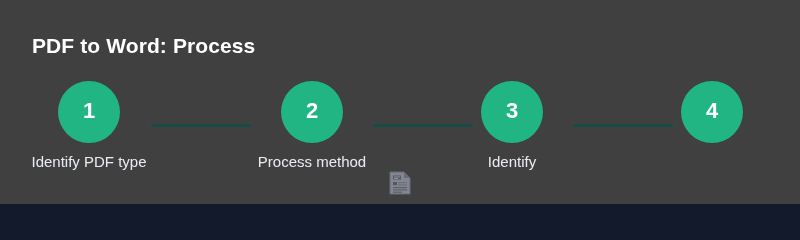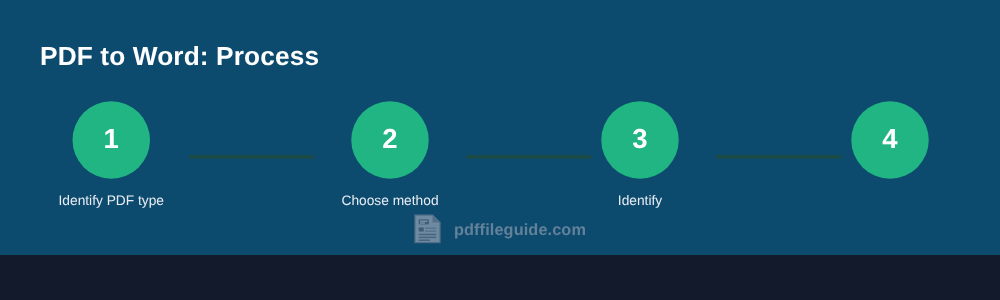--- a/index.html
+++ b/index.html
@@ -84,21 +84,21 @@
     position: absolute;
     left: 0;
     top: 153px;
     width: 800px;
     height: 18px;
   }
 
   .step-label {
     position: absolute;
     top: 0;
-    font-size: 11px;
+    font-size: 15px;
     color: #e9edf3;
     line-height: 17px;
     text-align: center;
     white-space: nowrap;
     transform: translateX(-50%);
   }
 
   
   #watermark {
     position: absolute;
@@ -124,21 +124,21 @@
     font-weight: bold;
     color: #9aa3b5;
     line-height: 1;
     letter-spacing: 0.1px;
     white-space: nowrap;
   }
 </style>
 </head>
 <body style="background: rgb(19, 26, 43);">
 
-<div id="infographic" style="background: #0c4a6e;">
+<div id="infographic" style="background: #404040;">
 
   <div id="title" style="color: rgb(255, 255, 255);">PDF to Word: Process</div>
 
   <div id="connectors-layer">
       <div class="connector" style="left: 151px; width: 100px; background: rgb(27, 75, 71);"></div>
       <div class="connector" style="left: 373px; width: 100px; background: rgb(27, 75, 71);"></div>
       <div class="connector" style="left: 573px; width: 100px; background: rgb(27, 75, 71);"></div>
     </div>
 
   <div id="steps-row">
@@ -159,34 +159,33 @@
       </div>
       <div class="step" style="left: 681px;">
         <div class="step-circle" style="background: rgb(33, 181, 131);">
           <span class="step-number">4</span>
         </div>
       </div>
     </div>
 
   <div id="labels-row">
       <div class="step-label" style="left: 89px; color: rgb(233, 237, 243);">Identify PDF type</div>
-      <div class="step-label" style="left: 312px; color: rgb(233, 237, 243);">Choose method</div>
+      <div class="step-label" style="left: 312px; color: rgb(233, 237, 243);">Process method</div>
       <div class="step-label" style="left: 512px; color: rgb(233, 237, 243);">Identify</div>
     </div>
 
   <div id="watermark">
     <svg id="watermark-icon" viewBox="0 0 22 24" xmlns="http://www.w3.org/2000/svg">
       <path d="M1 1 H15 L21 7 V23 H1 Z" fill="#aab2c2" stroke="#7f8798" stroke-width="1"></path>
       <path d="M15 1 L15 7 L21 7 Z" fill="#7f8798"></path>
       <rect x="4" y="4.5" width="8" height="4" fill="#5f6779"></rect>
       <rect x="5" y="5.5" width="6" height="0.9" fill="#c9cfdb"></rect>
       <rect x="5" y="7" width="4" height="0.9" fill="#c9cfdb"></rect>
       <rect x="4" y="11" width="4" height="3.2" fill="#5f6779"></rect>
       <rect x="9" y="11" width="9" height="1.2" fill="#6d758799"></rect>
       <rect x="9" y="13.3" width="9" height="1.2" fill="#6d758799"></rect>
       <rect x="4" y="16" width="14" height="1.2" fill="#6d7587"></rect>
       <rect x="4" y="18.3" width="14" height="1.2" fill="#6d7587"></rect>
       <rect x="4" y="20.6" width="9" height="1.2" fill="#6d7587"></rect>
     </svg>
-    <span id="watermark-text" style="color: rgb(154, 163, 181);">pdffileguide.com</span>
   </div>
 
 </div>
 
 </body></html>

